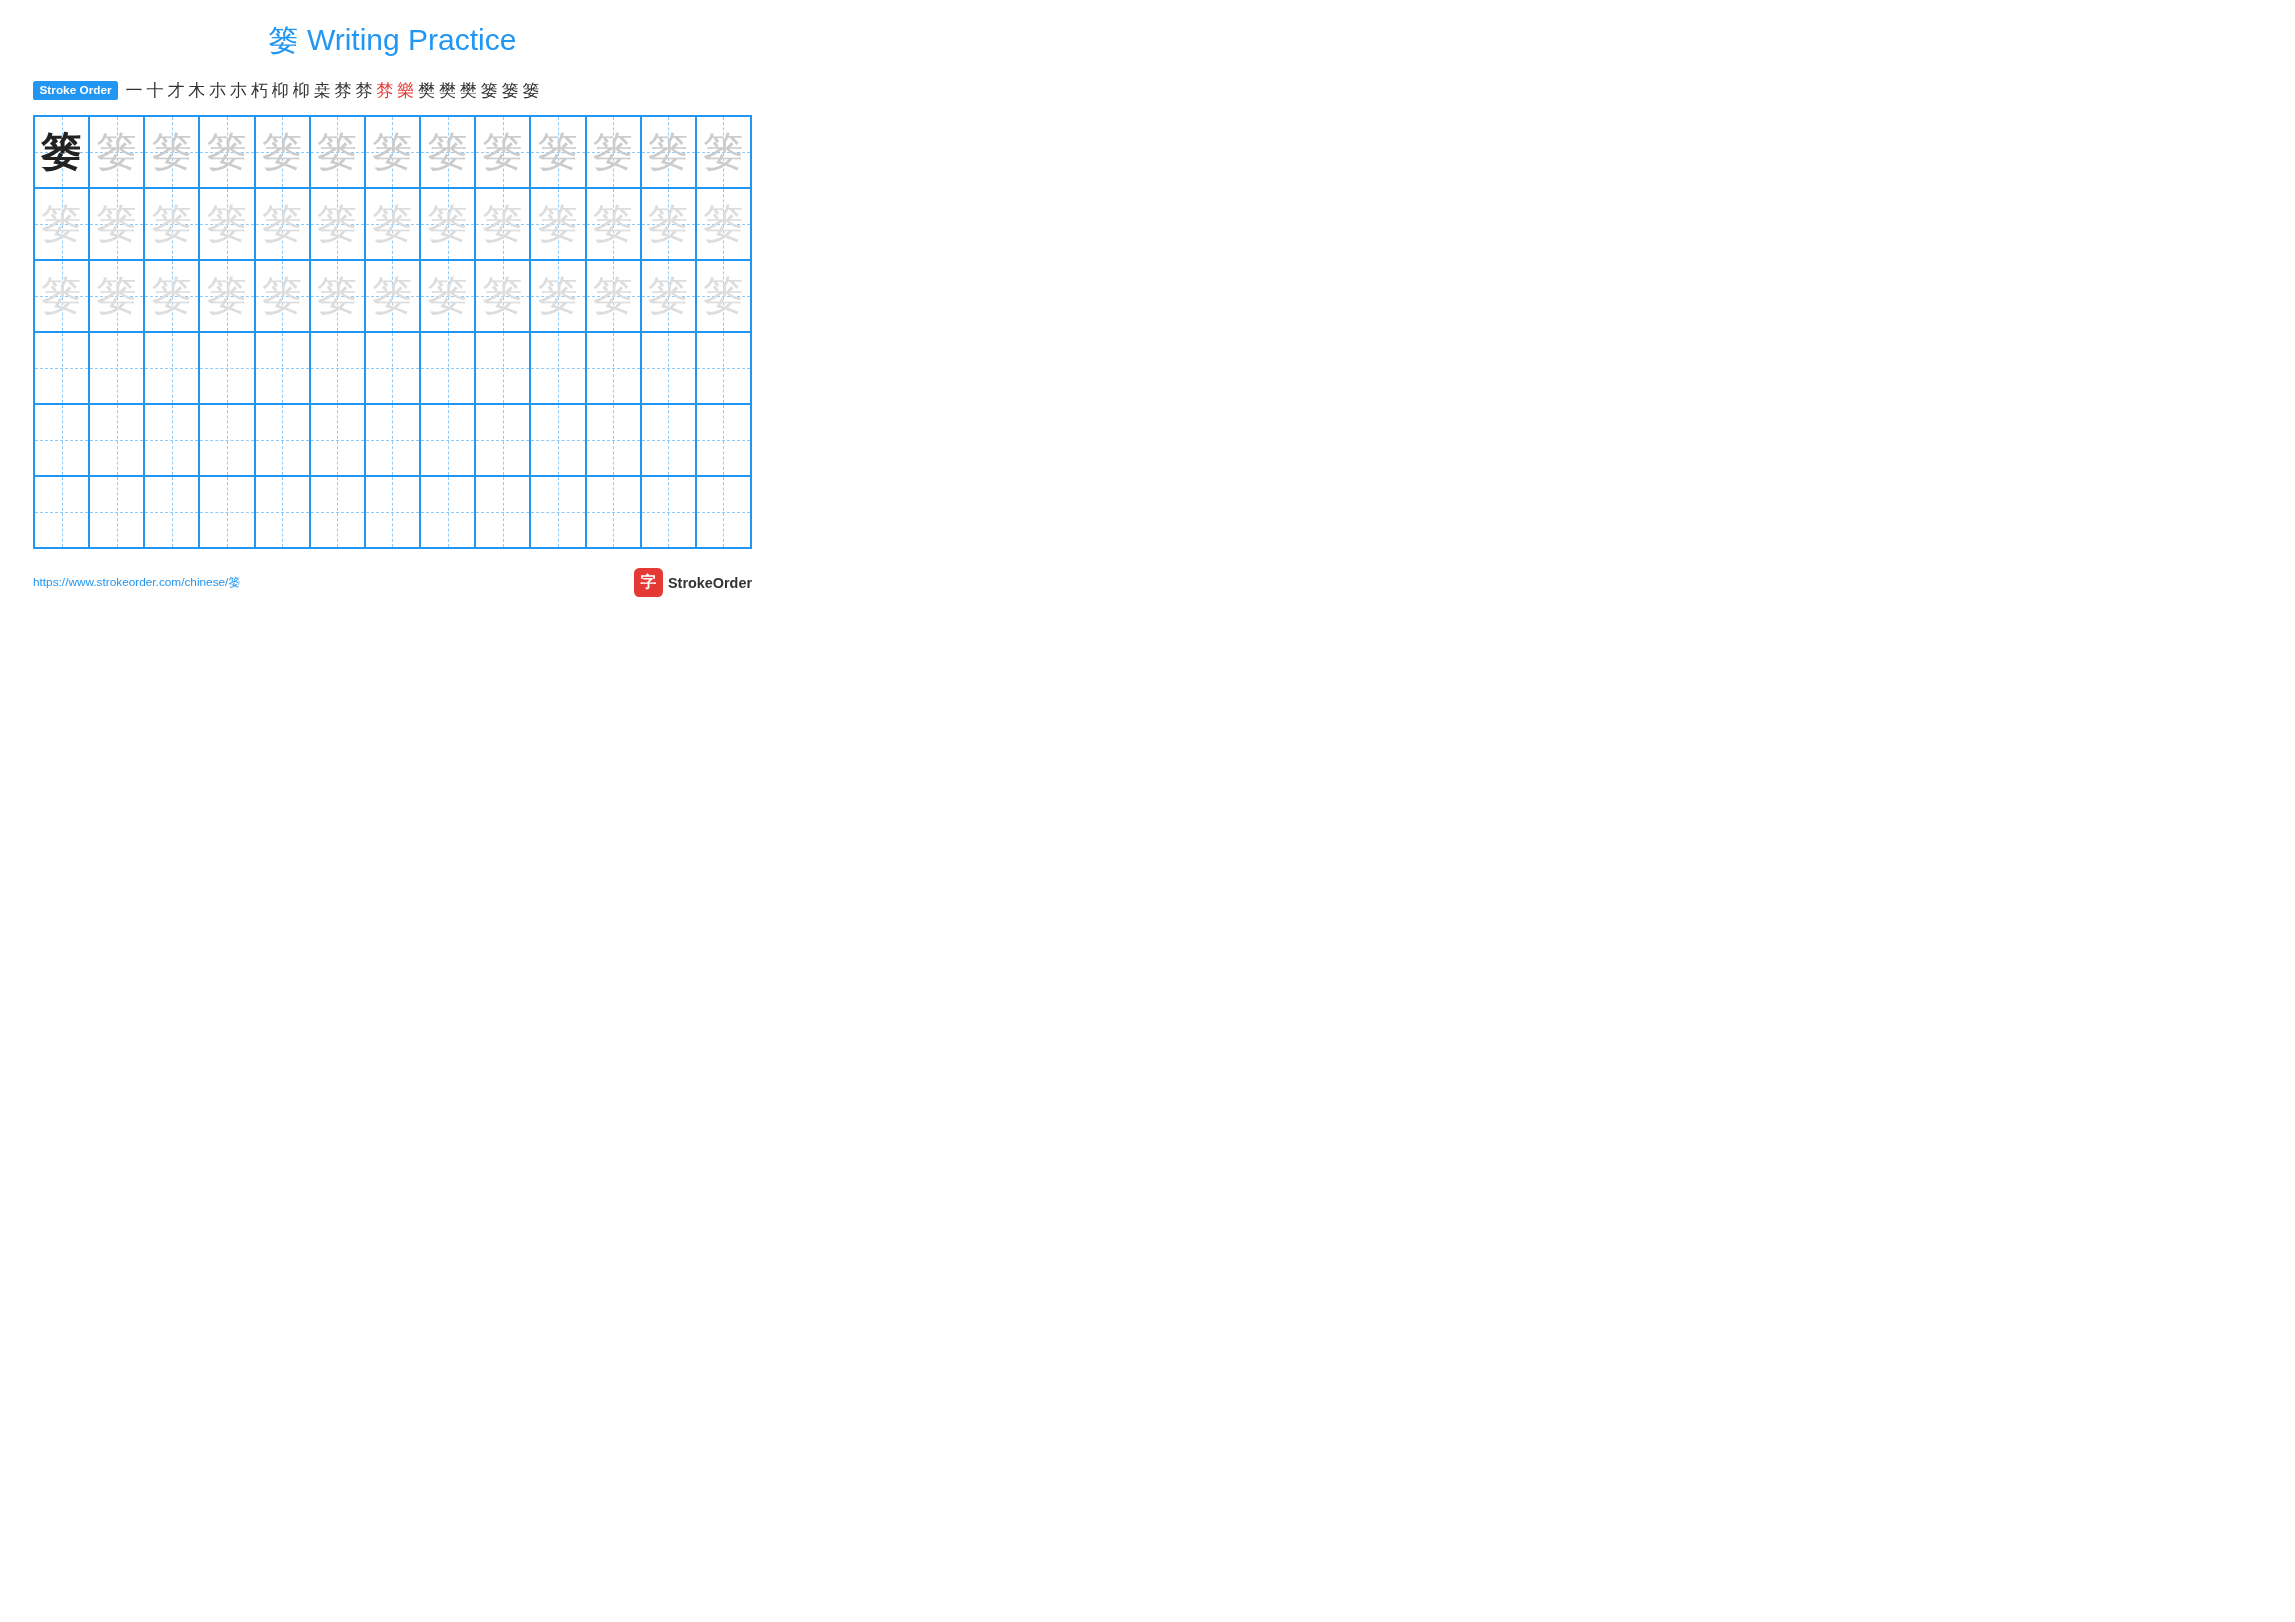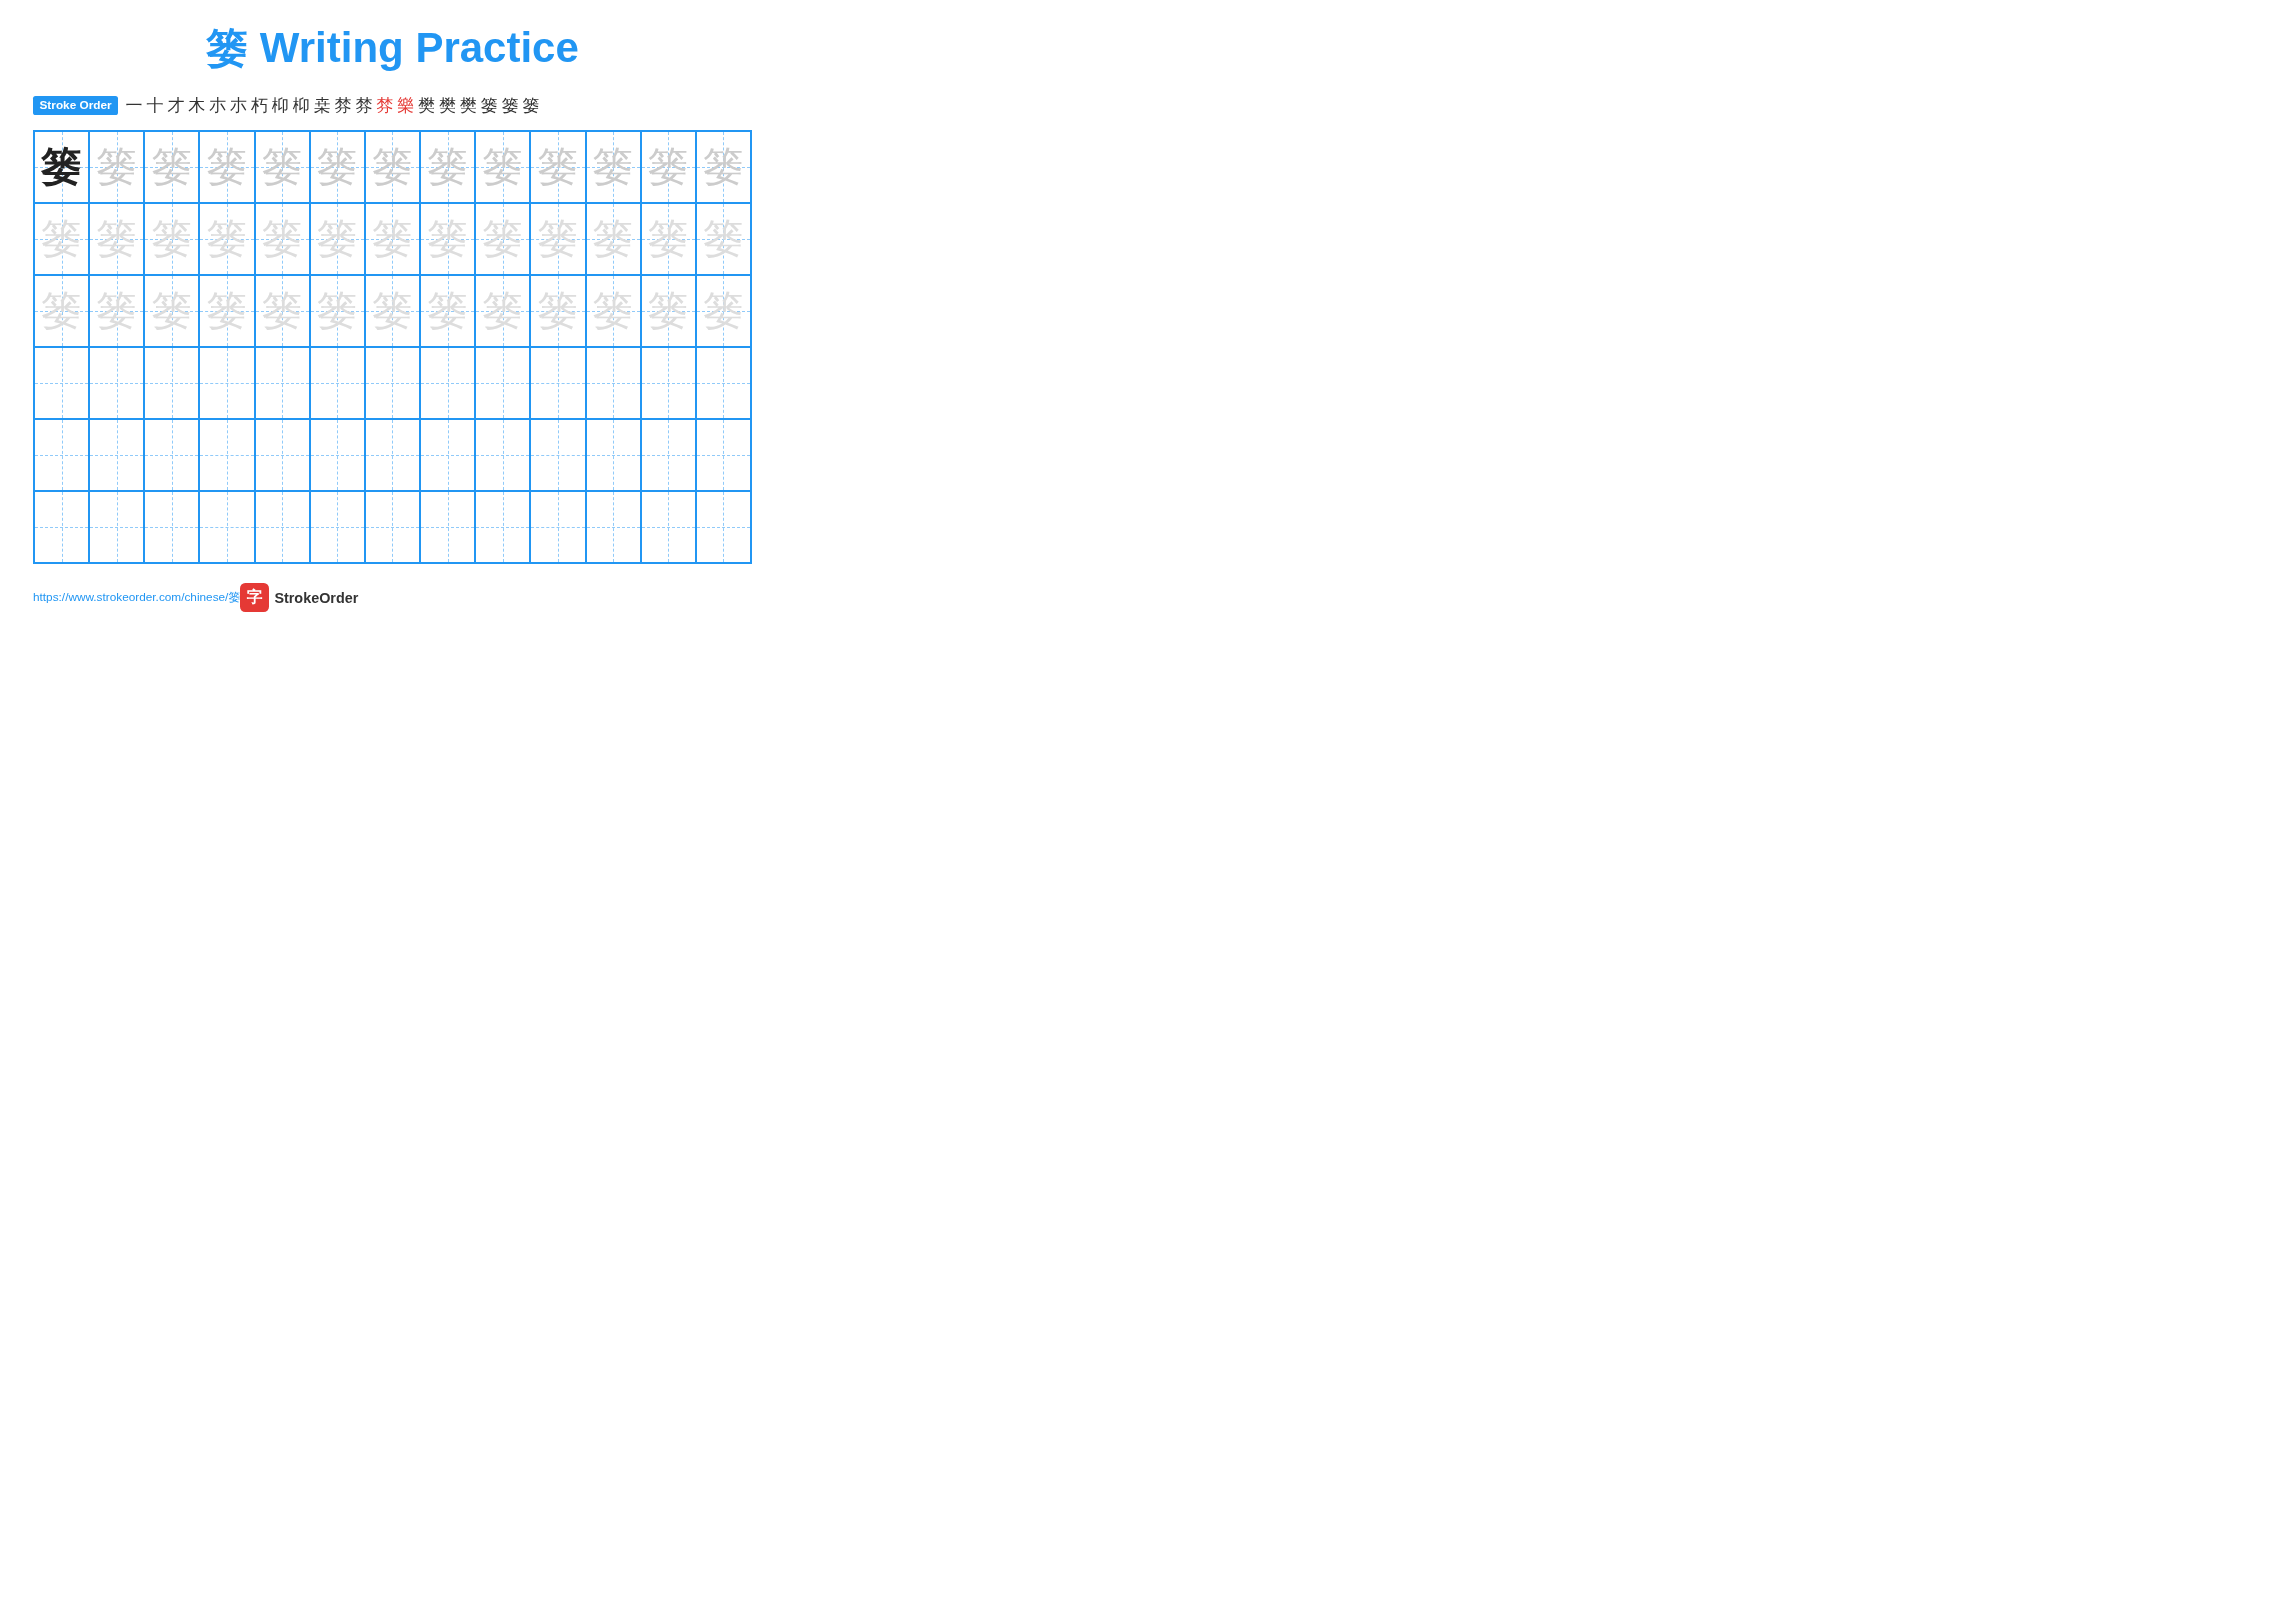--- a/index.html
+++ b/index.html
@@ -11,22 +11,22 @@
       padding: 19.6px 33px;
       position: relative;
     }
 
     
     .title-section {
       text-align: center;
       margin-bottom: 18.3px;
     }
     .title-text {
-      font-size: 42px;
-      font-weight: bold;
+      font-size: 30px;
+      font-weight: normal;
       color: #2196F3;
     }
 
     
     .stroke-order-section {
       display: flex;
       flex-wrap: wrap;
       align-items: center;
       margin-bottom: 6.5px;
       gap: 1px;
@@ -100,20 +100,21 @@
     .char-light {
       color: #cccccc;
     }
     .char-lighter {
       color: #dddddd;
     }
 
     
     .footer {
       display: flex;
+      justify-content: space-between;
       align-items: center;
       margin-top: 19.6px;
     }
     .footer-url {
       color: #2196F3;
       font-size: 11.8px;
       text-decoration: none;
     }
     .footer-logo {
       display: flex;

